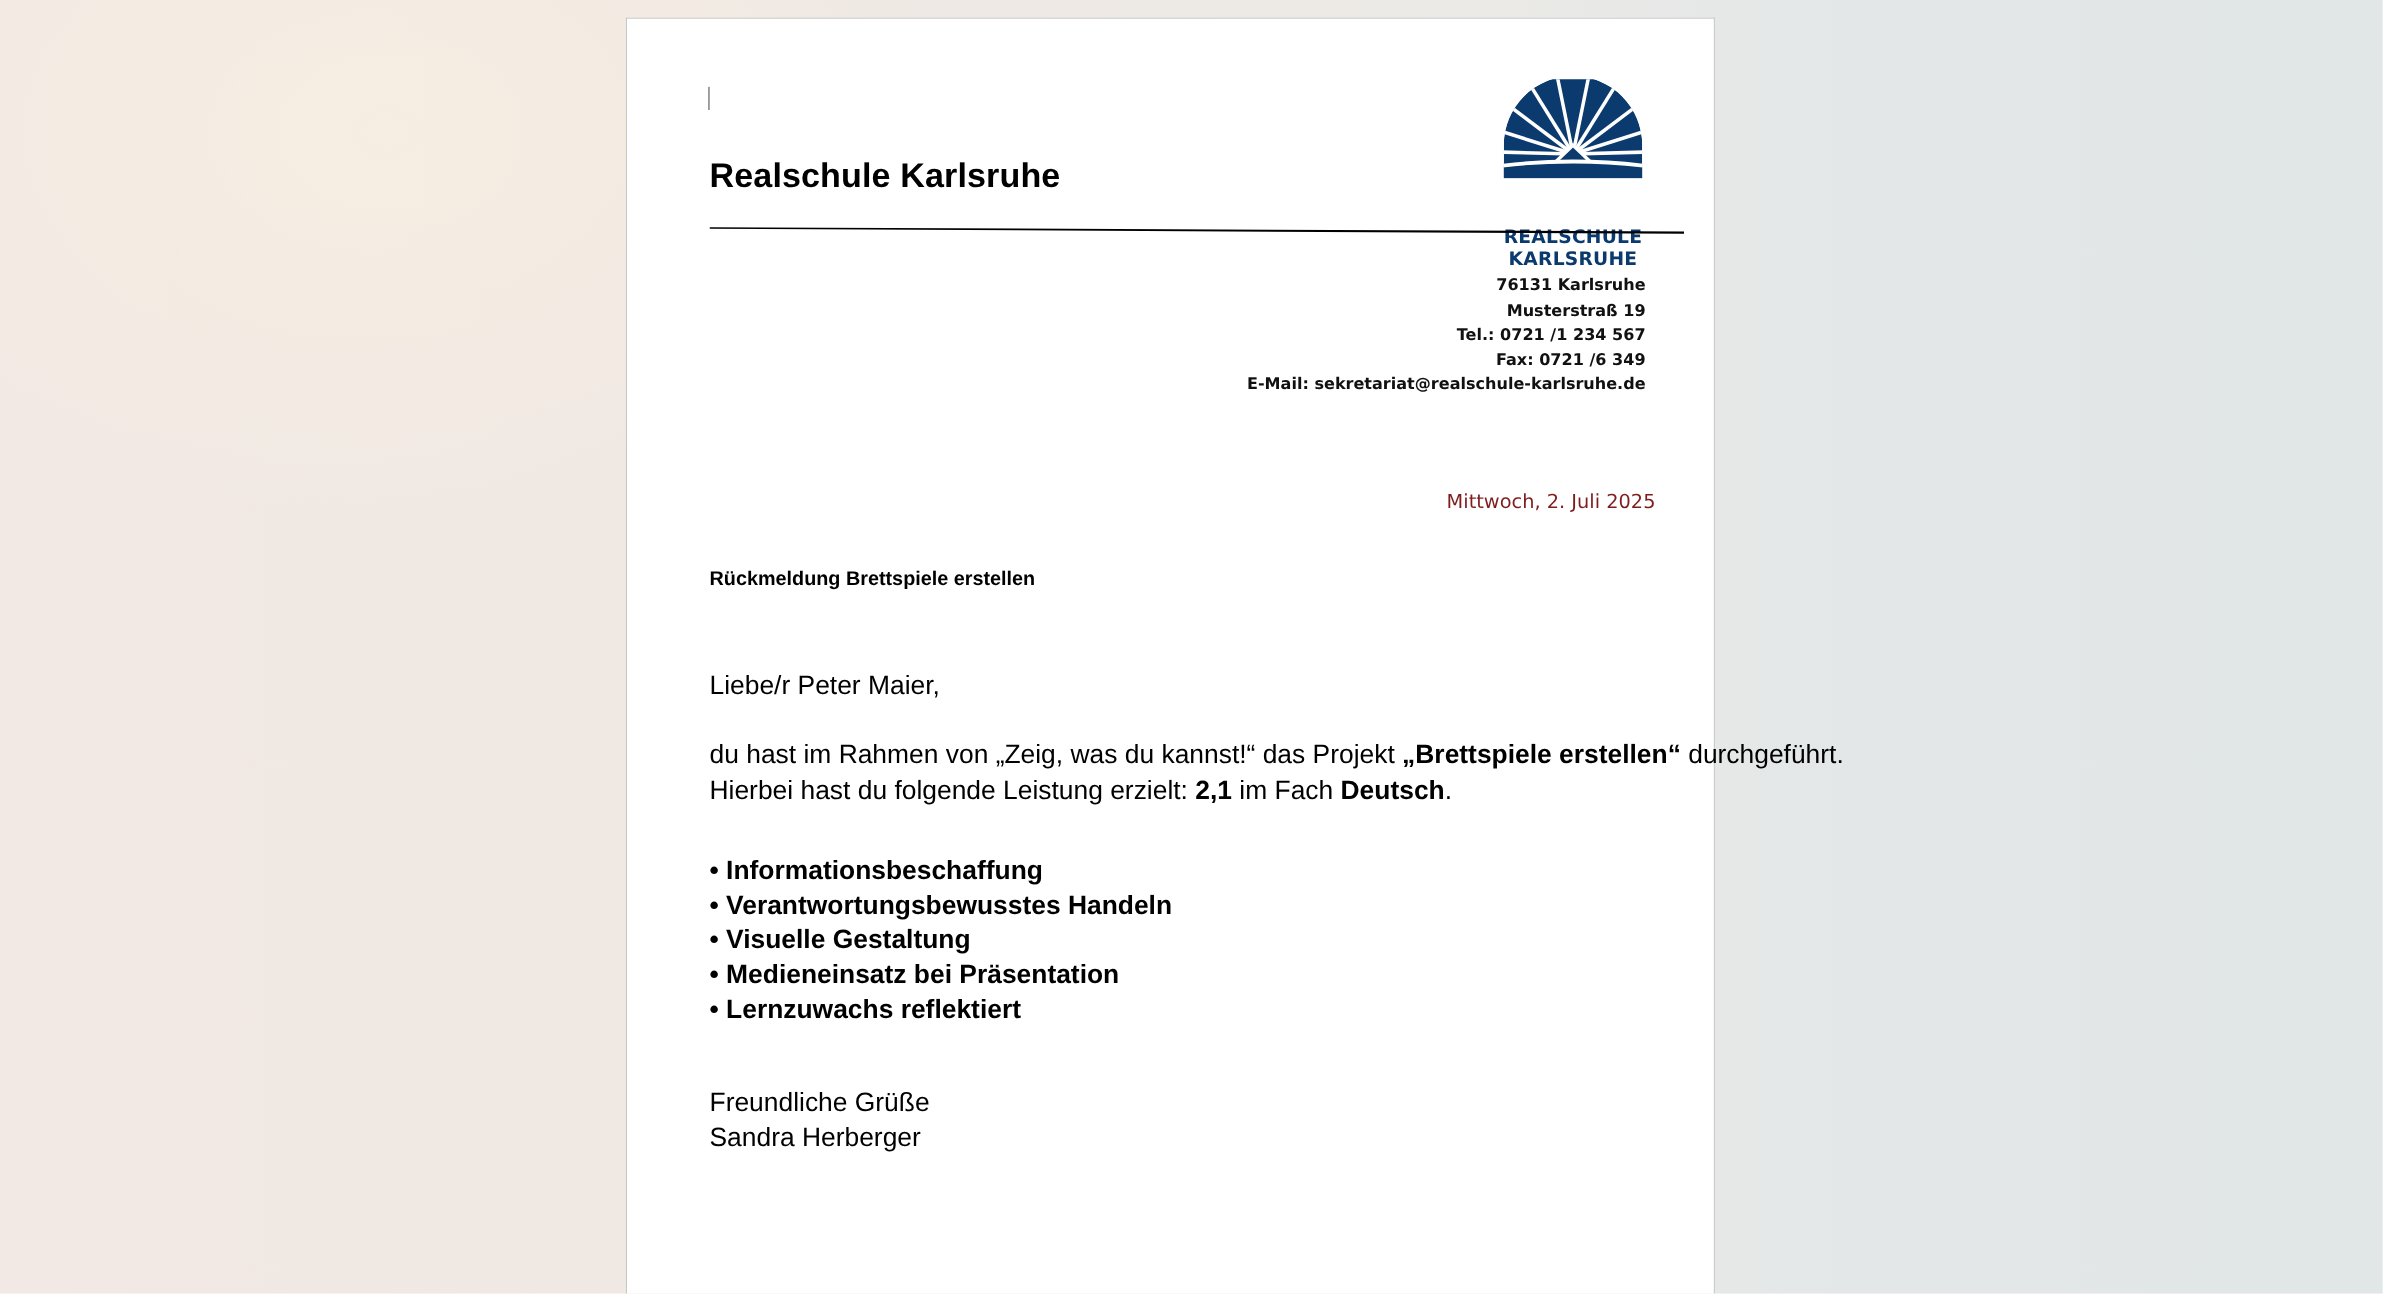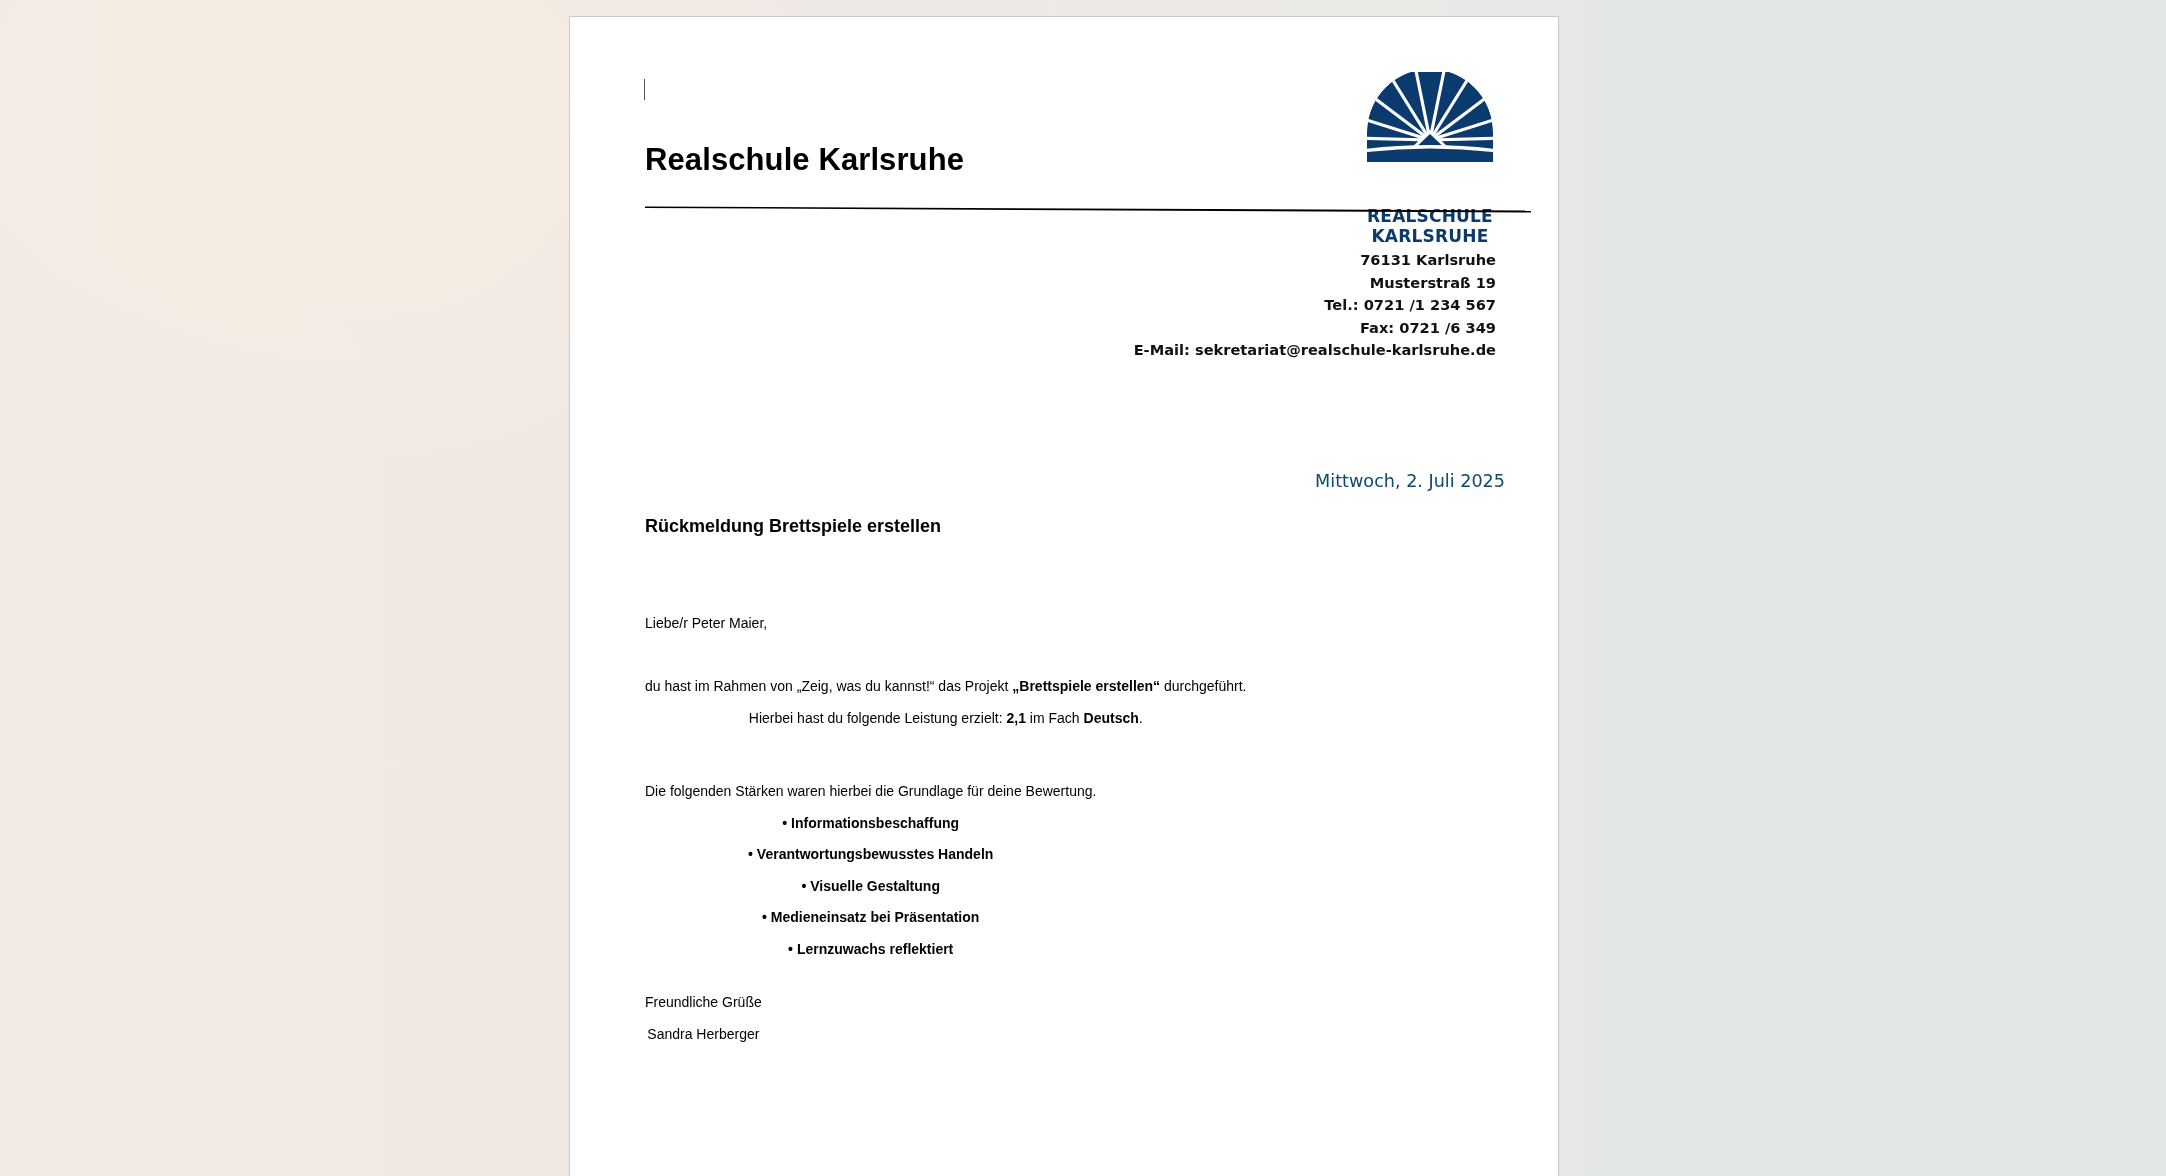--- a/index.html
+++ b/index.html
@@ -85,39 +85,37 @@
       line-height: 22.6px;
       color: #111;
     }
     .address div { white-space: nowrap; font-weight: bold; }
     .date {
       position: absolute;
       right: 53px;
       top: 430px;
       font-family: "DejaVu Sans", sans-serif;
       font-size: 17.6px;
-      color: #0c4a6e;
-      white-space: nowrap;
-      margin-top: 24px;
+      color: #7f1d1d;
+      white-space: nowrap;
     }
     .subject {
       position: absolute;
       left: 75px;
       top: 499px;
       font-size: 18px;
       font-weight: bold;
       white-space: nowrap;
     }
     .body-text {
       position: absolute;
       left: 75px;
-      font-size: 14px;
+      font-size: 24px;
       line-height: 31.5px;
       white-space: nowrap;
-      text-align: center;
     }
     .salutation { top: 591px; }
     .para1 { top: 654px; }
     .para2 { top: 759px; }
     .closing { top: 970px; }
     .body-text p { margin: 0; }
     .b { font-weight: bold; }
     ul.strengths {
       list-style: none;
       margin: 0;
@@ -187,21 +185,20 @@
   <div class="subject">Rückmeldung Brettspiele erstellen</div>
 
   <div class="body-text salutation">Liebe/r Peter Maier,</div>
 
   <div class="body-text para1">
     <p><span>du hast im Rahmen von „Zeig, was du kannst!“ das Projekt </span><span class="b">„Brettspiele erstellen“</span><span> durchgeführt.</span></p>
     <p><span>Hierbei hast du folgende Leistung erzielt: </span><span class="b">2,1</span><span> im Fach </span><span class="b">Deutsch</span><span>.</span></p>
   </div>
 
   <div class="body-text para2">
-    <p>Die folgenden Stärken waren hierbei die Grundlage für deine Bewertung.</p>
     <ul class="strengths">
       <li>• Informationsbeschaffung</li>
       <li>• Verantwortungsbewusstes Handeln</li>
       <li>• Visuelle Gestaltung</li>
       <li>• Medieneinsatz bei Präsentation</li>
       <li>• Lernzuwachs reflektiert</li>
     </ul>
   </div>
 
   <div class="body-text closing">

